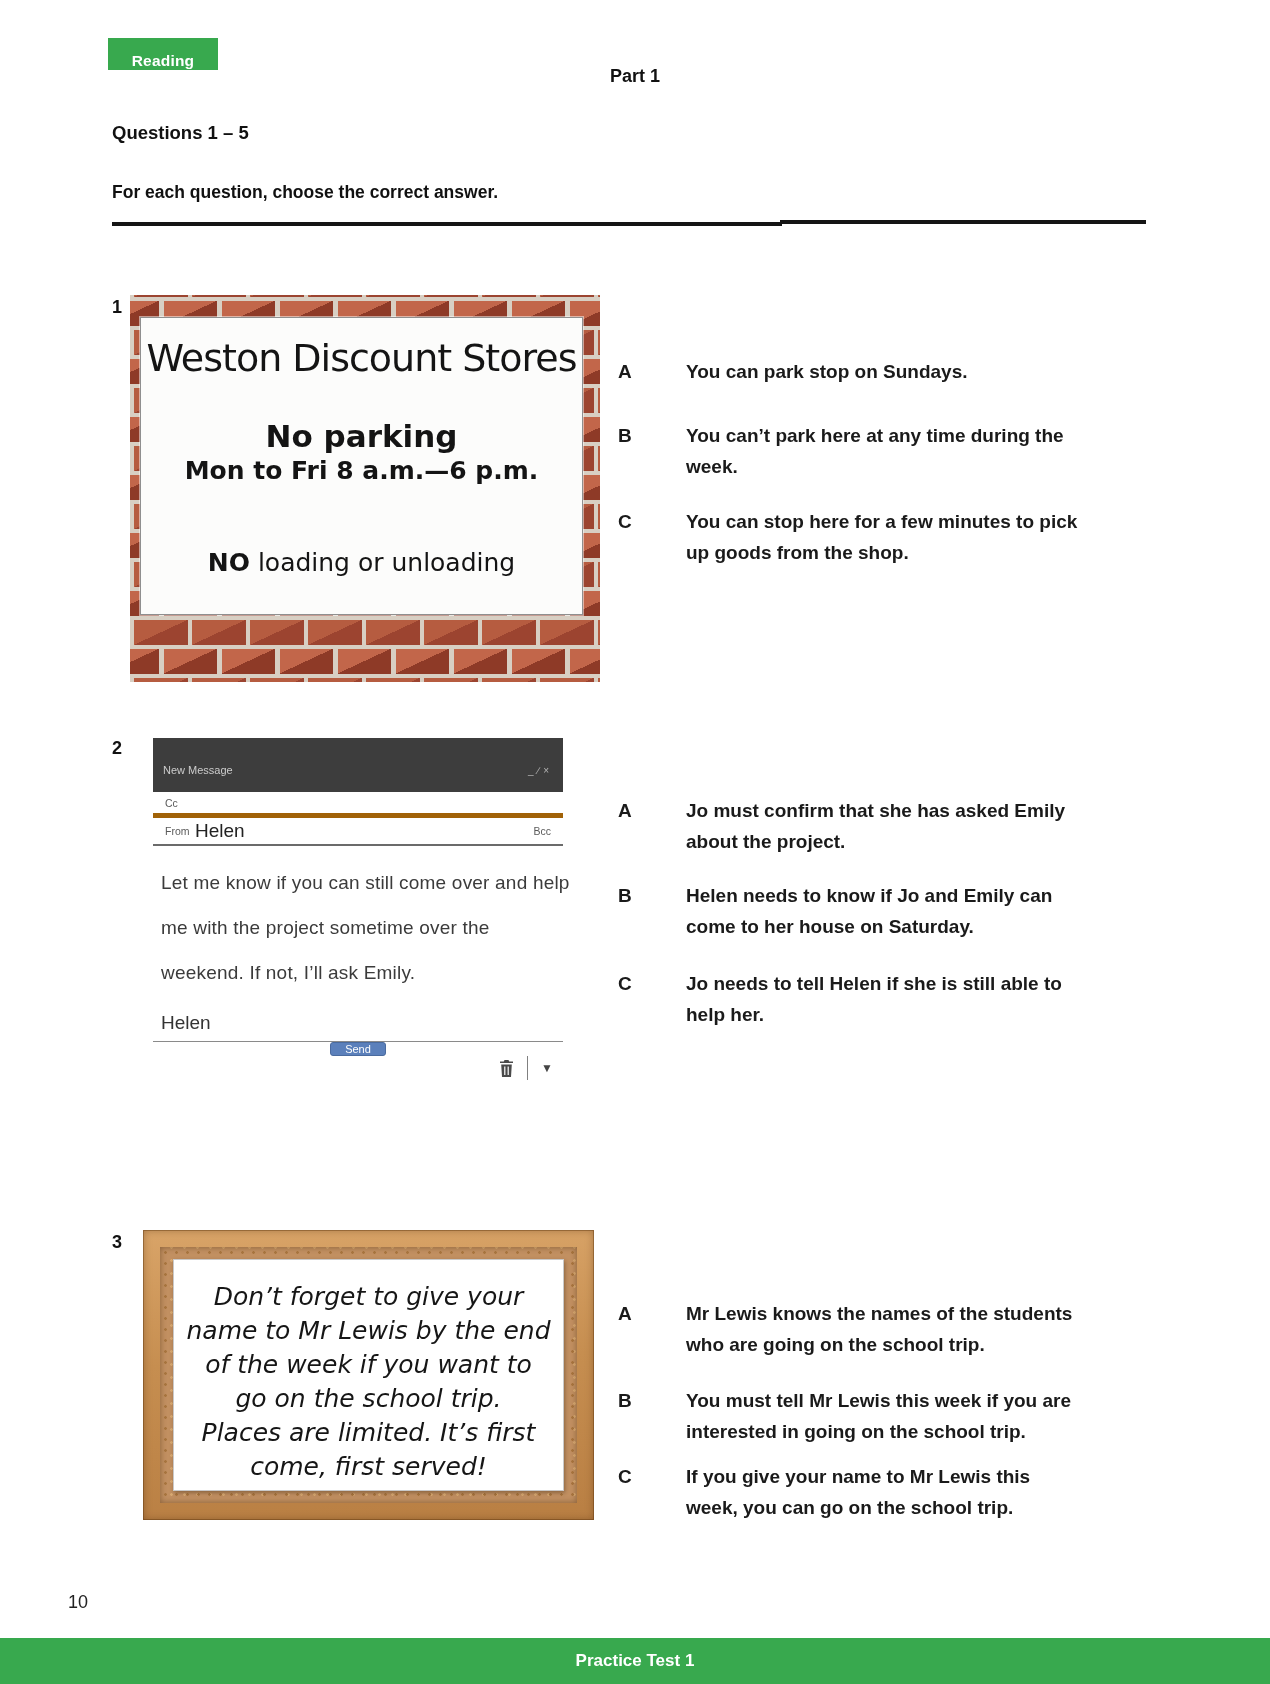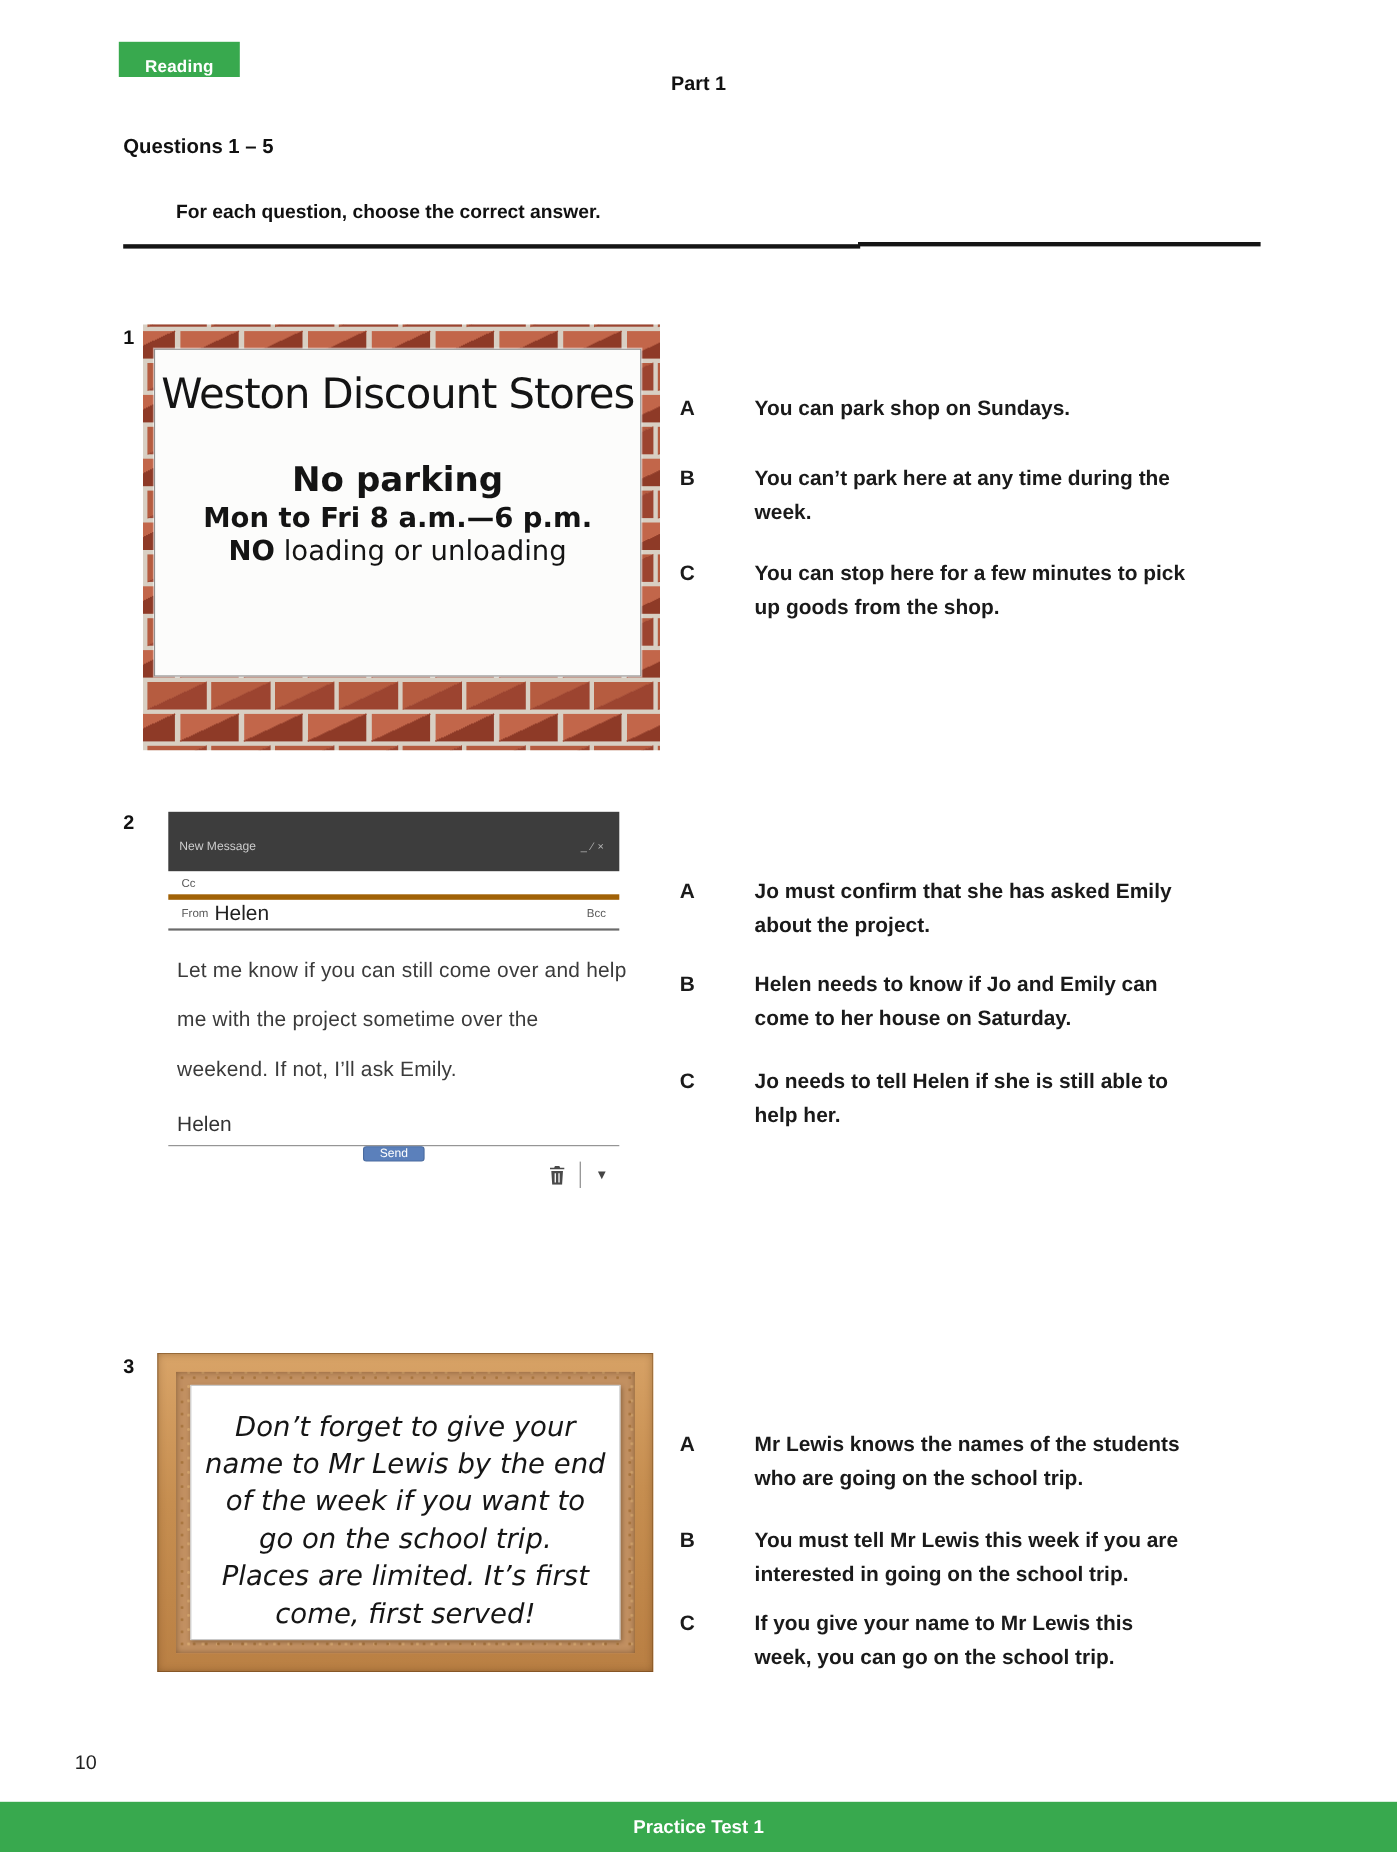--- a/index.html
+++ b/index.html
@@ -14,21 +14,21 @@
     display:flex;align-items:flex-end;justify-content:center;letter-spacing:.2px;
   }
   .part-title{
     position:absolute;top:66px;left:0;width:100%;text-align:center;
     font-size:18px;font-weight:600;color:#111;
   }
   .questions-heading{
     position:absolute;left:112px;top:122px;font-size:18.5px;font-weight:bold;color:#111;
   }
   .instructions{
-    position:absolute;left:112px;top:182px;font-size:17.5px;font-weight:bold;color:#111;margin-left:48px;
+    position:absolute;left:112px;top:182px;font-size:17.5px;font-weight:bold;color:#111;
   }
   .rule{position:absolute;background:#151515;height:3.5px;}
   .rule-left{left:112px;top:222px;width:670px;}
   .rule-right{left:780px;top:220px;width:366px;}
   
   .qnum{position:absolute;left:112px;font-size:18px;font-weight:bold;color:#111;}
   
   .opt{position:absolute;left:618px;width:486px;display:flex;}
   .optlabel{width:68px;flex:none;font-size:19px;font-weight:600;color:#1a1a1a;line-height:31px;}
   .opttext{width:404px;font-size:19px;font-weight:600;color:#1a1a1a;line-height:31px;white-space:pre-line;}
@@ -45,21 +45,21 @@
     background-position:0 2px,4px 35px,29px 31px,34px 6px;
   }
   .sign{
     position:absolute;left:10px;top:22px;right:17px;bottom:67px;
     background:#fcfcfb;border:1px solid #8f8f8f;box-shadow:0 0 0 1px rgba(255,255,255,.5);
     text-align:center;font-family:"DejaVu Sans",sans-serif;color:#141414;
   }
   .sign-title{margin-top:20px;font-size:38px;letter-spacing:-1px;line-height:40px;}
   .sign-line1{margin-top:41px;font-size:31px;font-weight:bold;line-height:34px;}
   .sign-line2{margin-top:4px;font-size:25px;font-weight:bold;line-height:28px;}
-  .sign-line3{font-size:25px;line-height:32px;}
+  .sign-line3{margin-top:62px;font-size:25px;line-height:32px;}
   .sign-line3 b{font-weight:bold;}
   
   .email{position:absolute;left:153px;top:738px;width:410px;font-family:"Liberation Sans",sans-serif;}
   .email-titlebar{
     height:22px;background:#3d3d3d;color:#cccccc;font-size:11px;
     display:flex;align-items:flex-end;padding:16px 10px;
   }
   .email-controls{margin-left:auto;color:#b5b5b5;font-size:10px;letter-spacing:4px;}
   .email-row{display:flex;align-items:center;}
   .row-to{height:26px;border-bottom:2px solid #6b6b6b;}
@@ -141,21 +141,21 @@
     <div class="sign">
       <div class="sign-title">Weston Discount Stores</div>
       <div class="sign-line1">No parking</div>
       <div class="sign-line2">Mon to Fri 8 a.m.—6 p.m.</div>
       <div class="sign-line3"><b>NO</b><span> loading or unloading</span></div>
     </div>
   </div>
 
   <div class="opt q1a">
     <span class="optlabel">A</span>
-    <span class="opttext">You can park shop on Sundays.</span>
+    <span class="opttext">You can park stop on Sundays.</span>
   </div>
   <div class="opt q1b">
     <span class="optlabel">B</span>
     <span class="opttext">You can’t park here at any time during the
 week.</span>
   </div>
   <div class="opt q1c">
     <span class="optlabel">C</span>
     <span class="opttext">You can stop here for a few minutes to pick
 up goods from the shop.</span>

